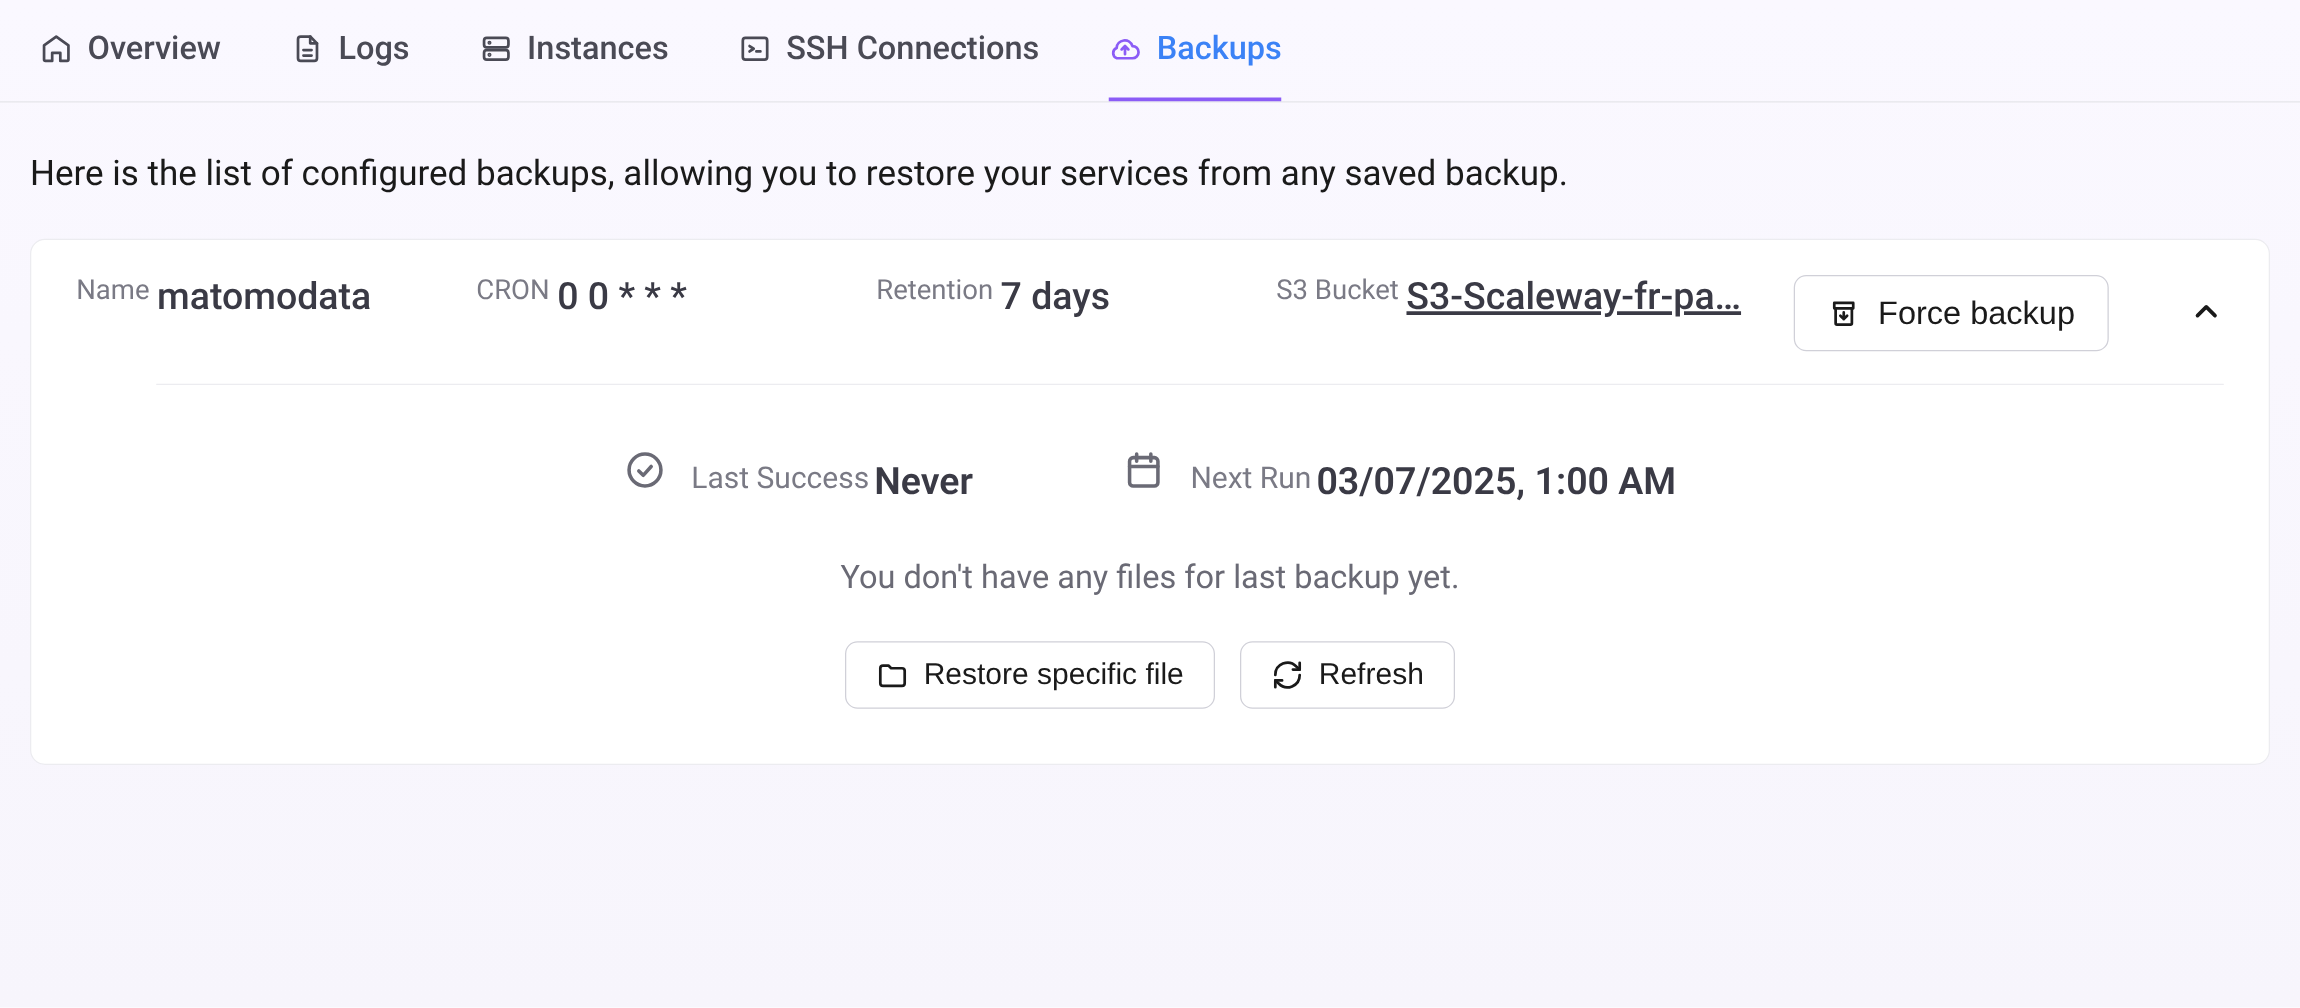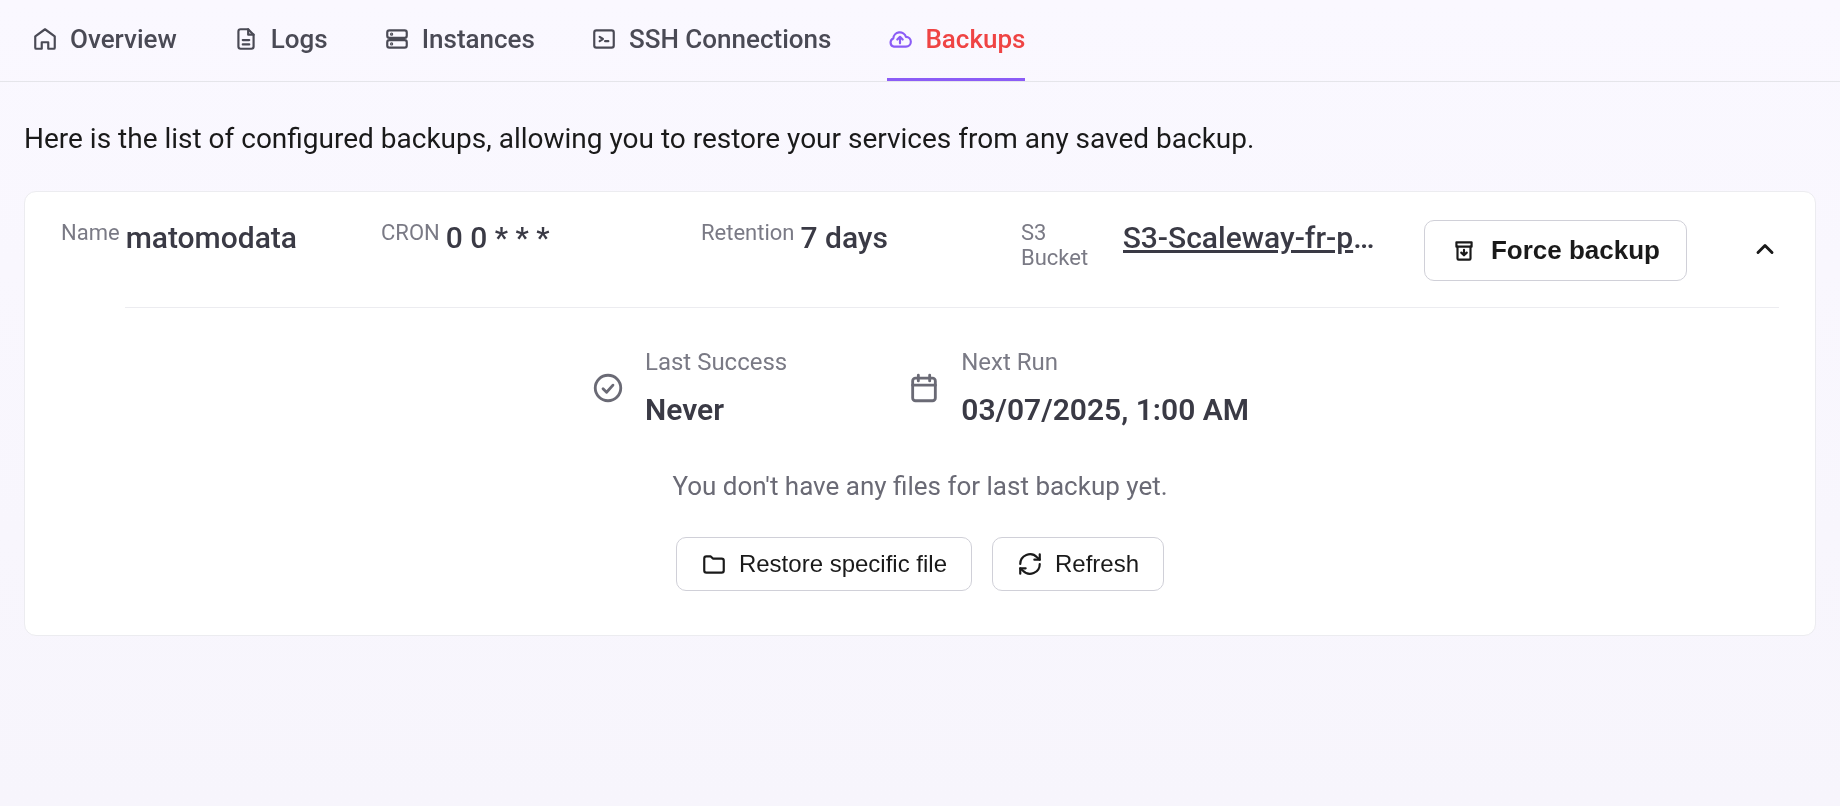--- a/index.html
+++ b/index.html
@@ -24,21 +24,21 @@
       padding-bottom: 24px;
       cursor: pointer;
       color: #4a4a55;
       font-size: 26px;
       font-weight: 500;
       border-bottom: 3px solid transparent;
       position: relative;
       text-align: center;
     }
     .tab.active {
-      color: #ef4444;
+      color: #3b82f6;
       border-bottom-color: #8b5cf6;
     }
     .tab svg { width: 26px; height: 26px; flex-shrink: 0; }
     .tab.active svg { stroke: #8b5cf6; }
     .tab:not(.active) svg { stroke: #4a4a55; }
     .intro {
       font-size: 28px;
       color: #1a1a1a;
       padding: 40px 24px 36px 24px;
       font-weight: 400;
@@ -66,42 +66,42 @@
     .f-s3 .field-value { white-space: nowrap; overflow: hidden; text-overflow: ellipsis; max-width: 280px; }
     .force-btn {
       display: flex;
       align-items: center;
       gap: 14px;
       border: 1.5px solid #d0d0d8;
       background: #fff;
       border-radius: 10px;
       padding: 14px 26px;
       font-size: 26px;
-      font-weight: 700;
+      font-weight: 400;
       color: #1a1a1a;
       cursor: pointer;
       margin-left: auto;
       flex-shrink: 0;
     }
     .chev {
       margin-left: 24px;
       flex-shrink: 0;
       cursor: pointer;
       align-self: center;
     }
     .divider { border-top: 1px solid #ececf0; margin: 26px 0 40px 0; margin-left: 64px; }
     .status-row {
       display: flex;
       justify-content: center;
       gap: 120px;
       margin-bottom: 44px;
     }
     .status-item { display: flex; align-items: center; gap: 20px; }
     .status-item svg { width: 34px; height: 34px; stroke: #6a6a75; }
-    .status-text { display: flex; flex-direction: column; gap: 16px; }
+    .status-text { display: flex; flex-direction: row; gap: 4px; margin-top: 20px; }
     .status-label { font-size: 24px; color: #7a7a85; }
     .status-value { font-size: 30px; color: #3a3a45; font-weight: 600; }
     .msg {
       text-align: center;
       font-size: 26px;
       color: #6a6a75;
       margin-bottom: 18px;
     }
     .msg strong { color: #3a3a45; font-weight: 600; }
     .actions {

